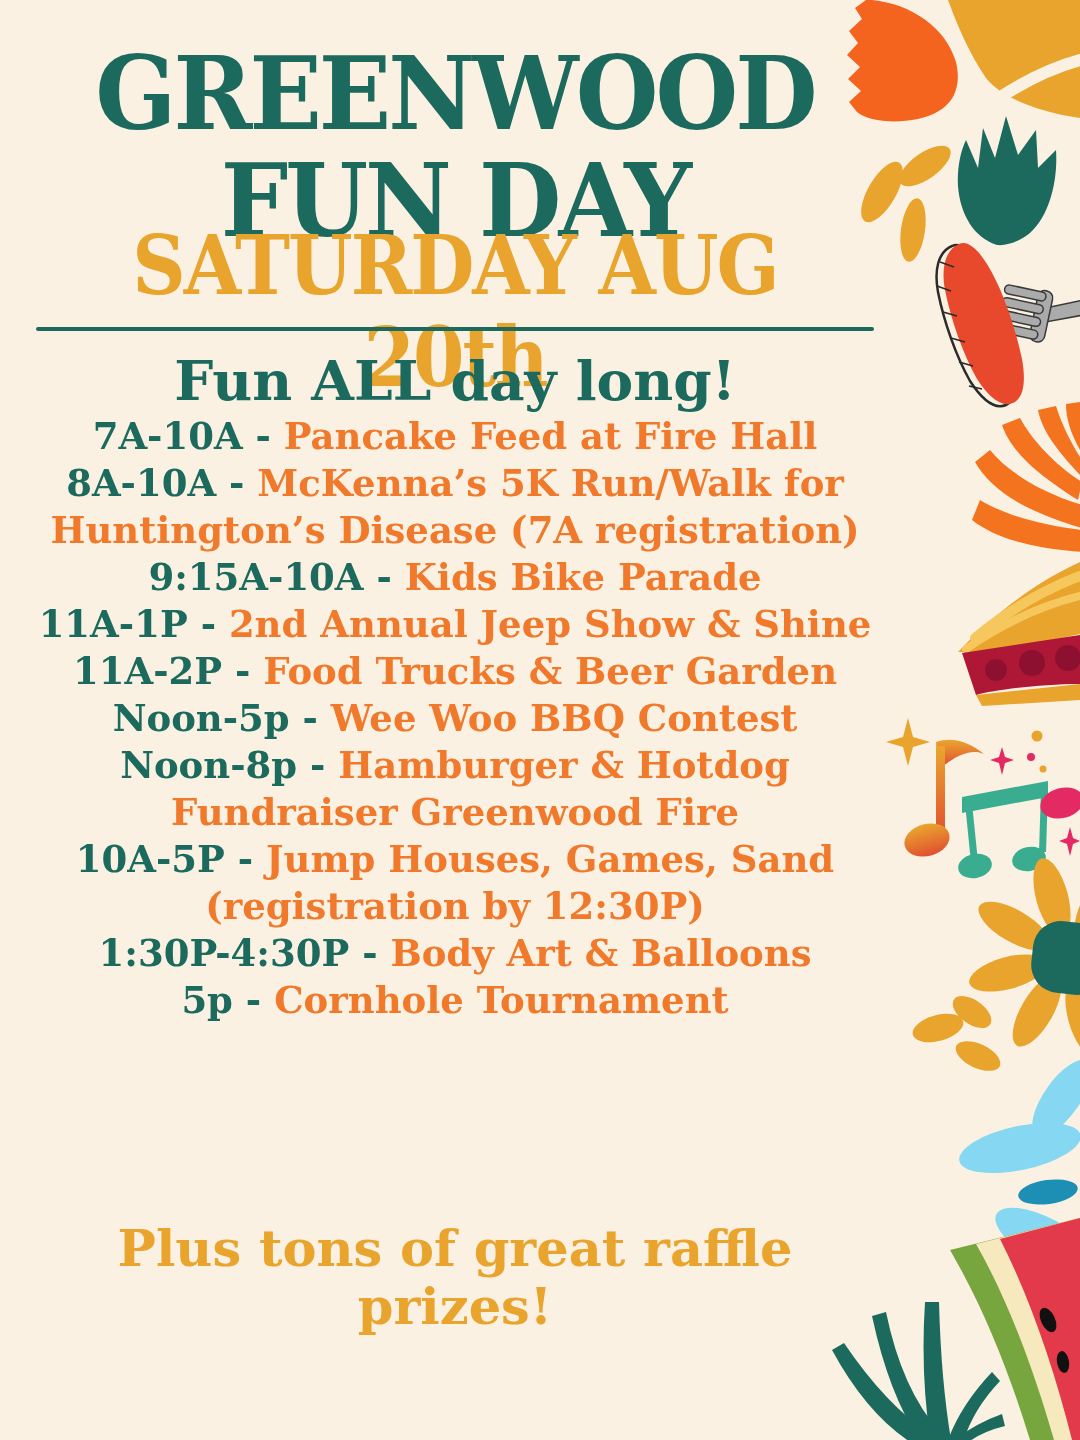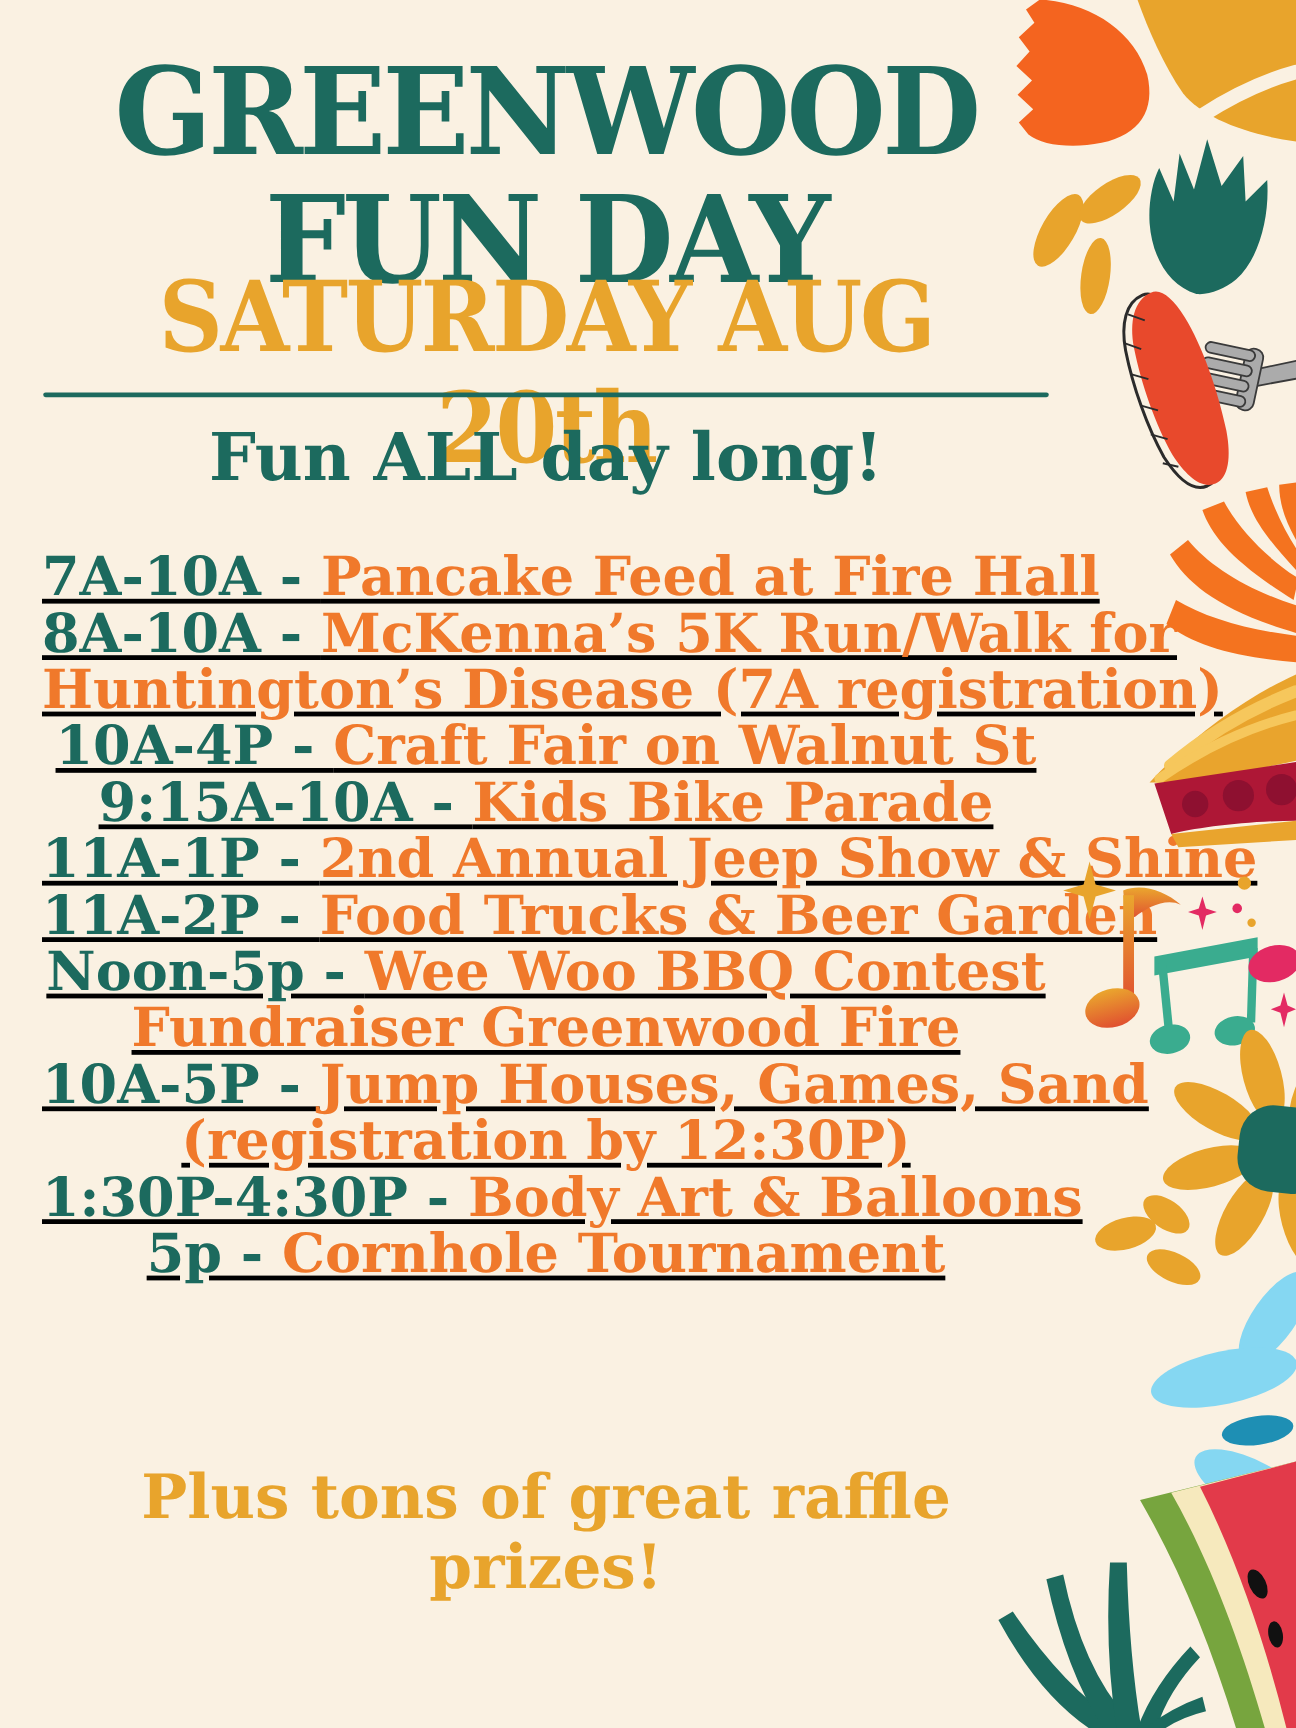--- a/index.html
+++ b/index.html
@@ -22,22 +22,22 @@
   }
   .divider{
     position:absolute;left:1px;top:327px;width:838px;height:4px;
     background:var(--teal);border-radius:2px;
   }
   .subtitle{
     position:absolute;left:0;right:0;top:351px;
     color:var(--teal);font-weight:bold;font-size:55px;line-height:60px;
   }
   .schedule{
-    position:absolute;left:0;right:0;top:457px;
-    font-weight:bold;font-size:45px;line-height:47px;white-space:nowrap;text-decoration:underline;
+    position:absolute;left:0;right:0;top:413px;
+    font-weight:bold;font-size:37px;line-height:47px;white-space:nowrap;
   }
   .sline{white-space:nowrap;}
   .sline .t{color:var(--teal);}
   .sline .e{color:var(--orange);}
   .footer{
     position:absolute;left:0;right:0;top:1219px;
     color:var(--gold);font-weight:bold;font-size:51px;line-height:58px;
   }
   svg.deco{position:absolute;left:0;top:0;pointer-events:none;}
 </style>
@@ -50,25 +50,25 @@
       <div>GREENWOOD</div>
       <div>FUN DAY</div>
     </div>
     <div class="dateline">SATURDAY AUG 20th</div>
     <div class="divider"></div>
     <div class="subtitle">Fun ALL day long!</div>
     <div class="schedule">
         <div class="sline"><span class="t">7A-10A - </span><span class="e">Pancake Feed at Fire Hall</span></div>
         <div class="sline"><span class="t">8A-10A - </span><span class="e">McKenna’s 5K Run/Walk for</span></div>
         <div class="sline"><span class="e">Huntington’s Disease (7A registration)</span></div>
-        <div class="sline"><span class="t">10A-4P - </span><span class="e">Craft Fair on Walnut St</span></div>
         <div class="sline"><span class="t">9:15A-10A - </span><span class="e">Kids Bike Parade</span></div>
         <div class="sline"><span class="t">11A-1P - </span><span class="e">2nd Annual Jeep Show &amp; Shine</span></div>
         <div class="sline"><span class="t">11A-2P - </span><span class="e">Food Trucks &amp; Beer Garden</span></div>
         <div class="sline"><span class="t">Noon-5p - </span><span class="e">Wee Woo BBQ Contest</span></div>
+        <div class="sline"><span class="t">Noon-8p - </span><span class="e">Hamburger &amp; Hotdog</span></div>
         <div class="sline"><span class="e">Fundraiser Greenwood Fire</span></div>
         <div class="sline"><span class="t">10A-5P - </span><span class="e">Jump Houses, Games, Sand</span></div>
         <div class="sline"><span class="e">(registration by 12:30P)</span></div>
         <div class="sline"><span class="t">1:30P-4:30P - </span><span class="e">Body Art &amp; Balloons</span></div>
         <div class="sline"><span class="t">5p - </span><span class="e">Cornhole Tournament</span></div>
       </div>
     <div class="footer">Plus tons of great raffle prizes!</div>
   </div>
 </div>
 

